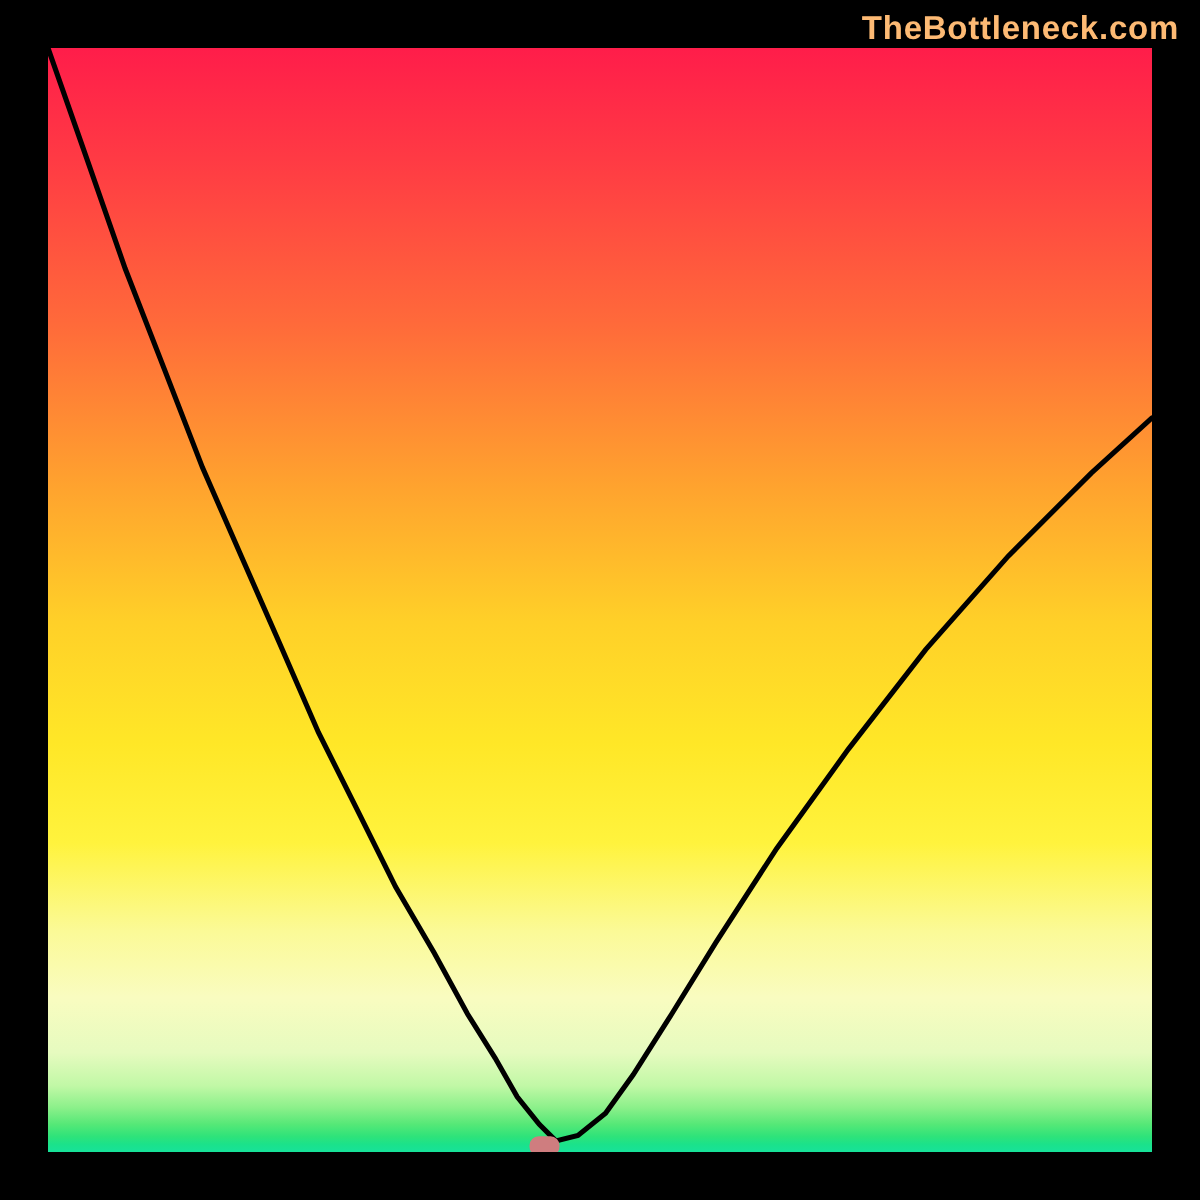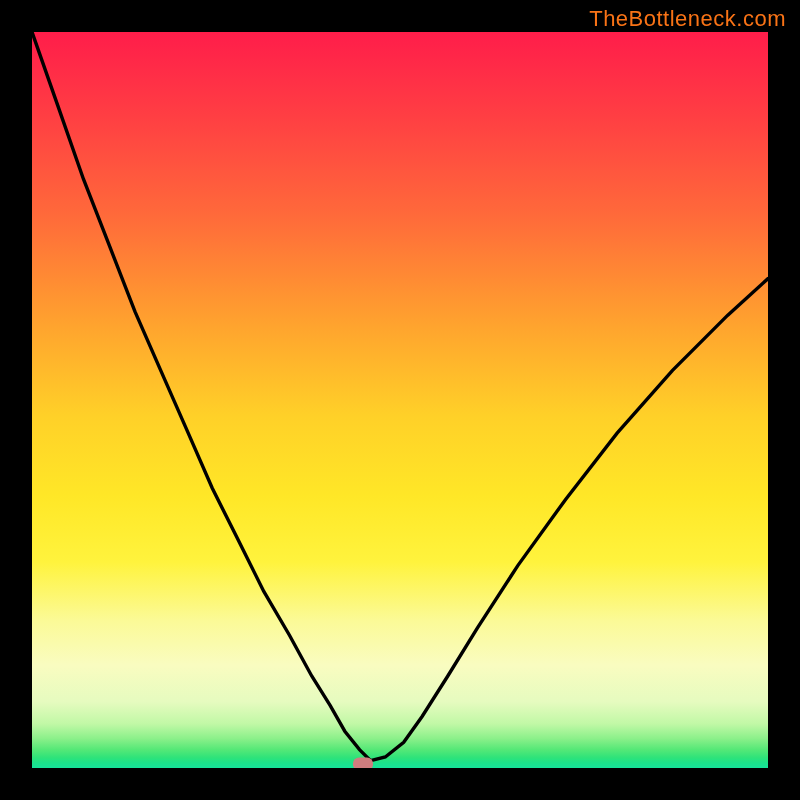--- a/index.html
+++ b/index.html
@@ -13,23 +13,23 @@
   .frame {
     position: relative;
     width: 800px;
     height: 800px;
     background: #000;
   }
   .watermark {
     position: absolute;
     top: 6px;
     right: 14px;
-    color: #f97316;
+    color: #fdba74;
     font-size: 22px;
-    font-weight: 400;
+    font-weight: 700;
     letter-spacing: 0.5px;
     z-index: 10;
   }
   .plot-area {
     position: absolute;
     left: 32px;
     top: 32px;
     width: 736px;
     height: 736px;
     overflow: hidden;

